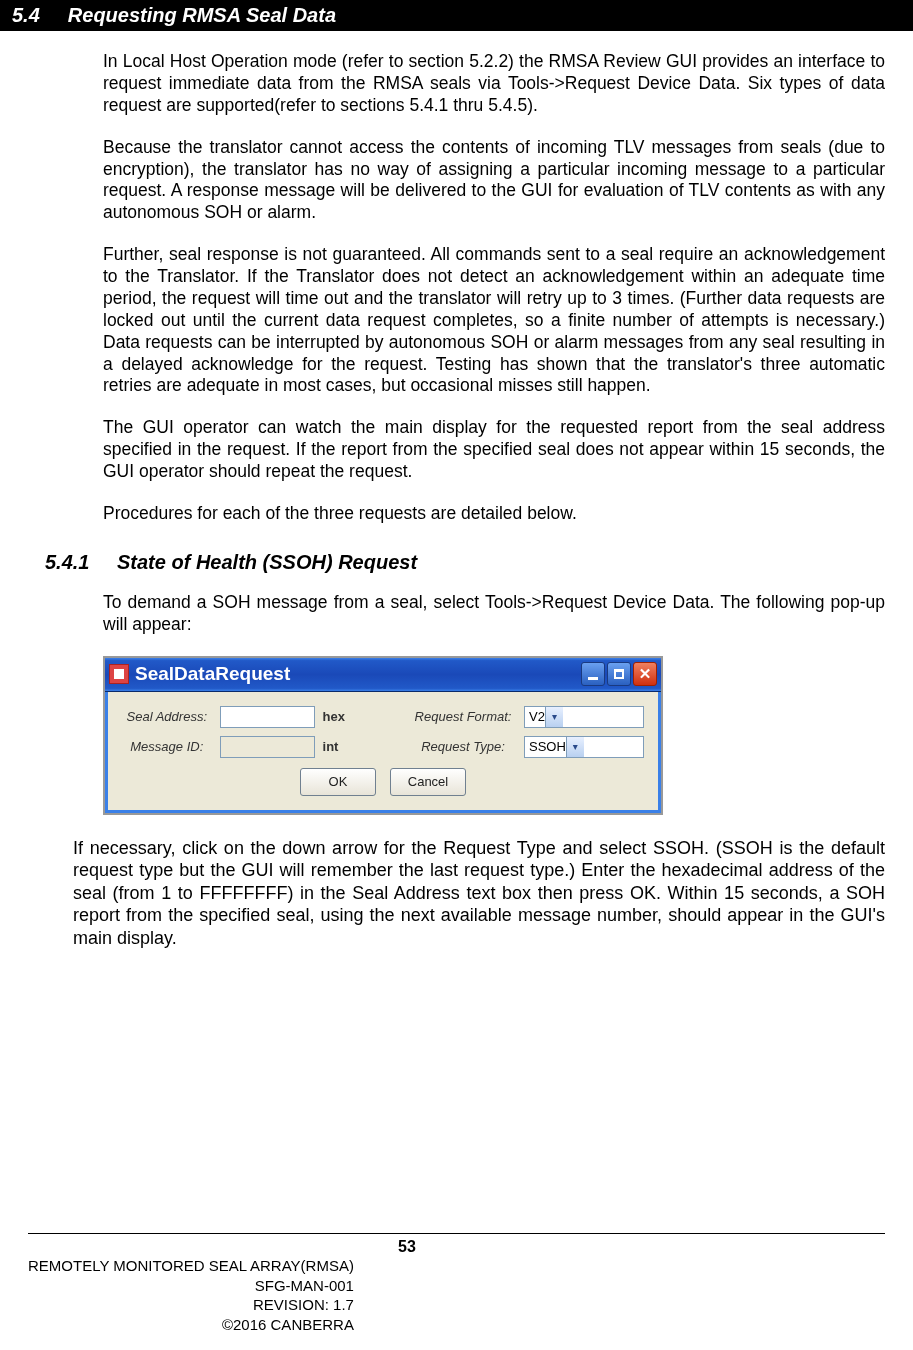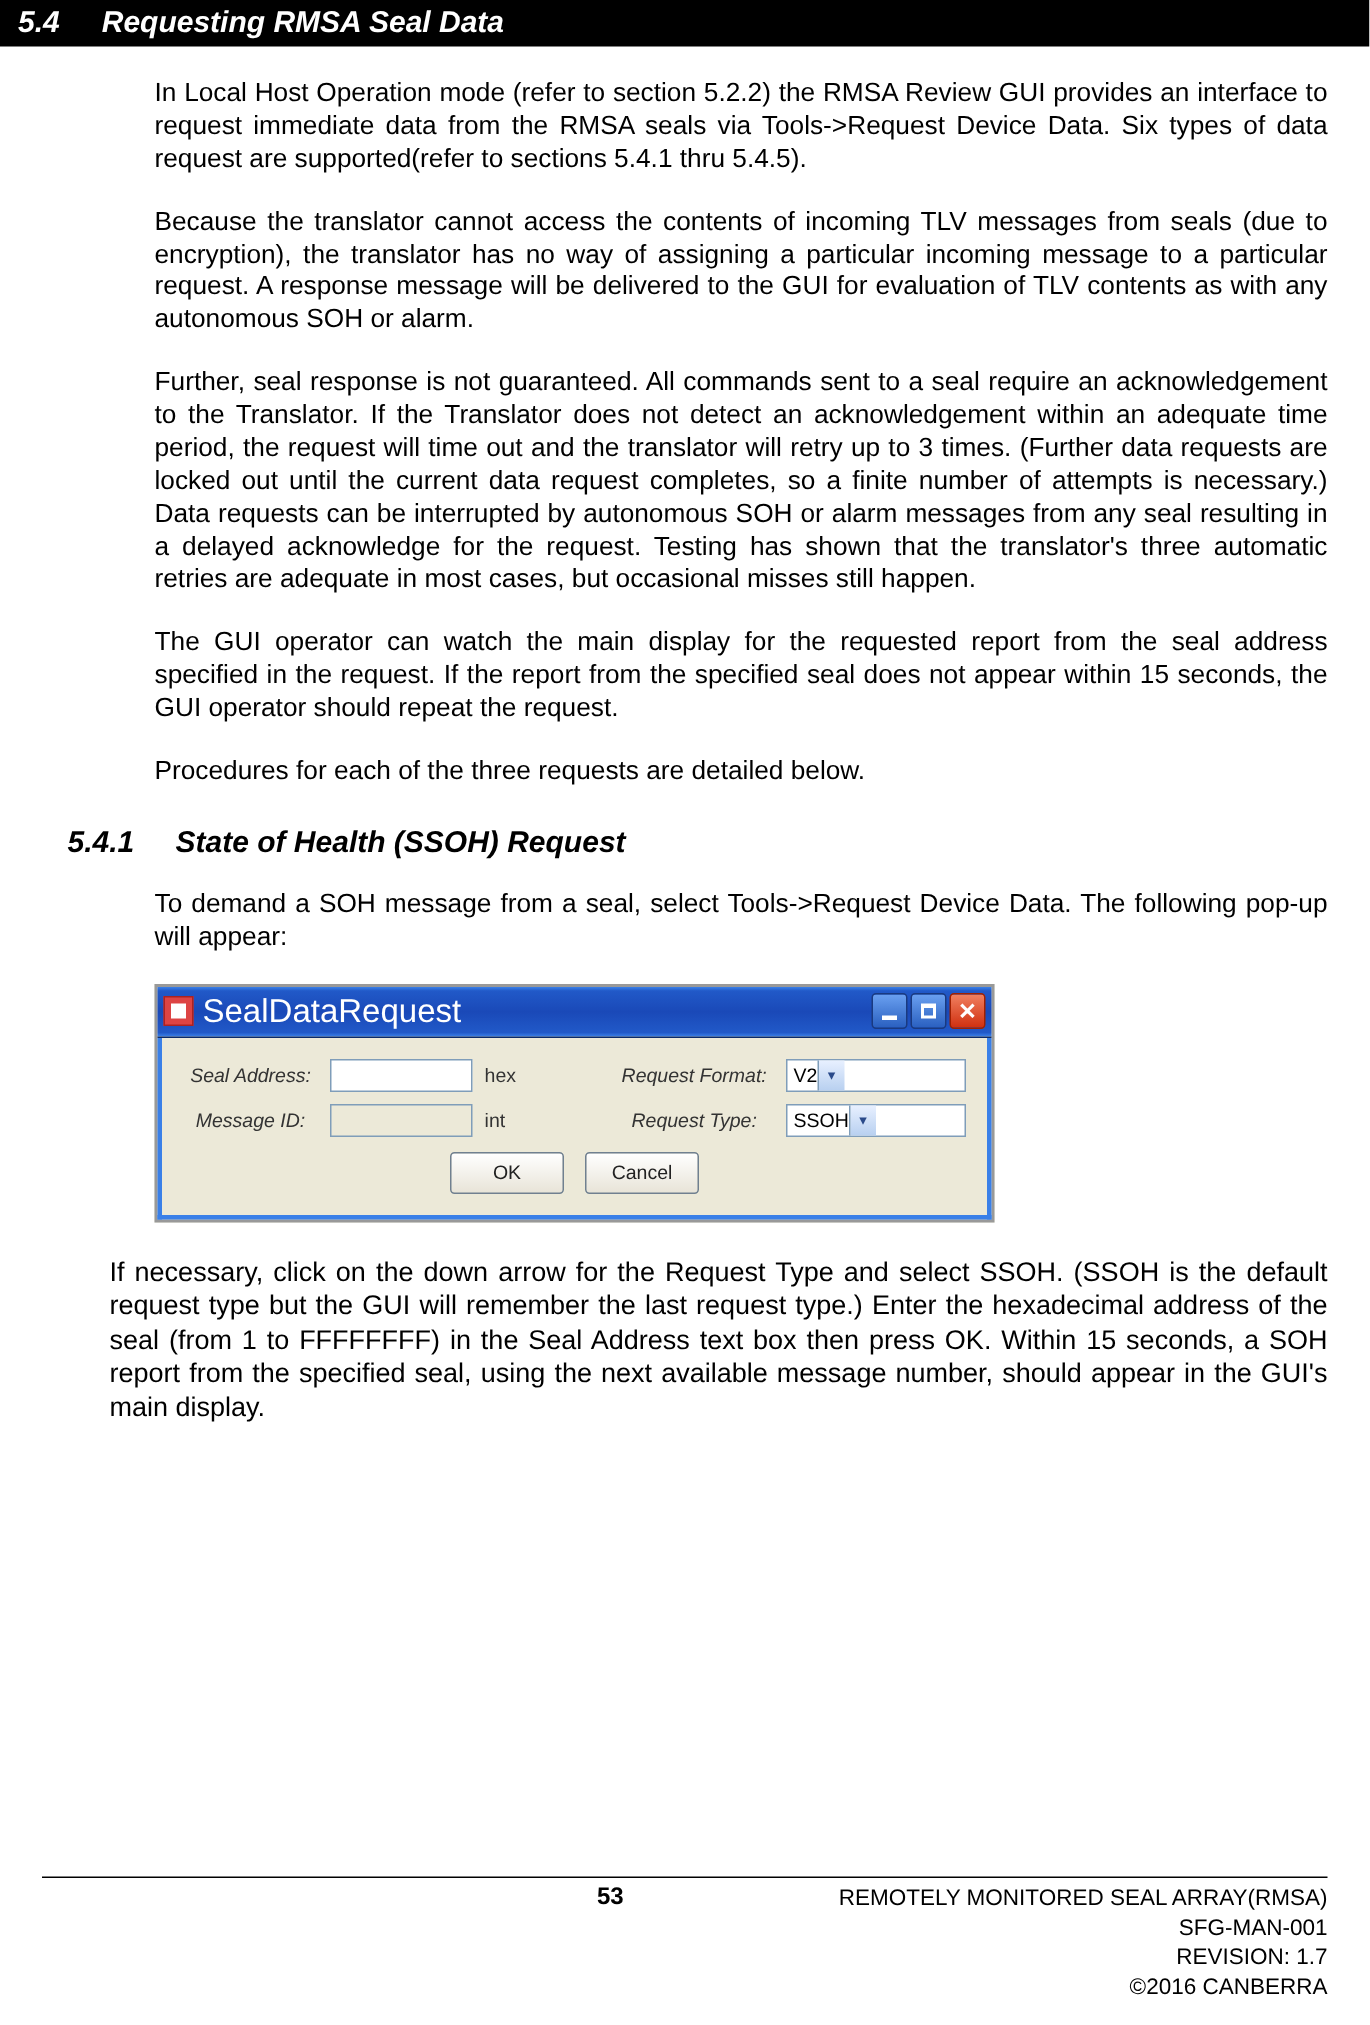--- a/index.html
+++ b/index.html
@@ -64,21 +64,21 @@
     }
     .win-icon {
       width: 20px; height: 20px;
       background: #d44; border: 1px solid #a22;
       display: flex; align-items: center; justify-content: center;
     }
     .win-icon-inner {
       width: 10px; height: 10px;
       background: #fff;
     }
-    .titlebar-text { font-weight: normal; font-size: 22px; flex: 1; }
+    .titlebar-text { font-weight: bold; font-size: 19px; flex: 1; }
     .win-buttons { display: flex; gap: 2px; }
     .win-btn {
       width: 24px; height: 24px;
       background: linear-gradient(to bottom, #6aa0f0, #2a60c0);
       border: 1px solid #1a3a80;
       border-radius: 3px;
       display: flex; align-items: center; justify-content: center;
       color: #fff; font-weight: bold;
     }
     .win-btn.close {
@@ -94,21 +94,21 @@
       border-top: none;
     }
     .form-grid {
       display: grid;
       grid-template-columns: auto 95px auto 40px auto 120px;
       gap: 8px 8px;
       align-items: center;
       margin-bottom: 10px;
     }
     .form-label { text-align: center; color: #333; font-size: 13px; font-style: italic; }
-    .form-label-left { color: #333; font-size: 13px; }
+    .form-label-left { color: #333; font-size: 13px; font-weight: bold; }
     .form-input {
       height: 22px;
       border: 1px solid #7f9db9;
       background: #fff;
       padding: 0 4px;
       font-size: 13px;
     }
     .form-input.disabled { background: #ece9d8; }
     .form-select {
       height: 22px;
@@ -155,20 +155,21 @@
       left: 28px;
       right: 28px;
       border-top: 1.5px solid #000;
       padding-top: 4px;
       font-size: 15px;
     }
     .footer-inner {
       display: flex;
       justify-content: space-between;
       align-items: flex-start;
+      flex-direction: column;
     }
     .page-num { font-weight: bold; margin-left: 370px; font-size: 16px; }
     .footer-right { text-align: right; font-size: 15px; line-height: 1.3; }
   </style>
 </head>
 <body>
 
 <div class="black-bar">
   <span>5.4</span>
   <span>Requesting RMSA Seal Data</span>

